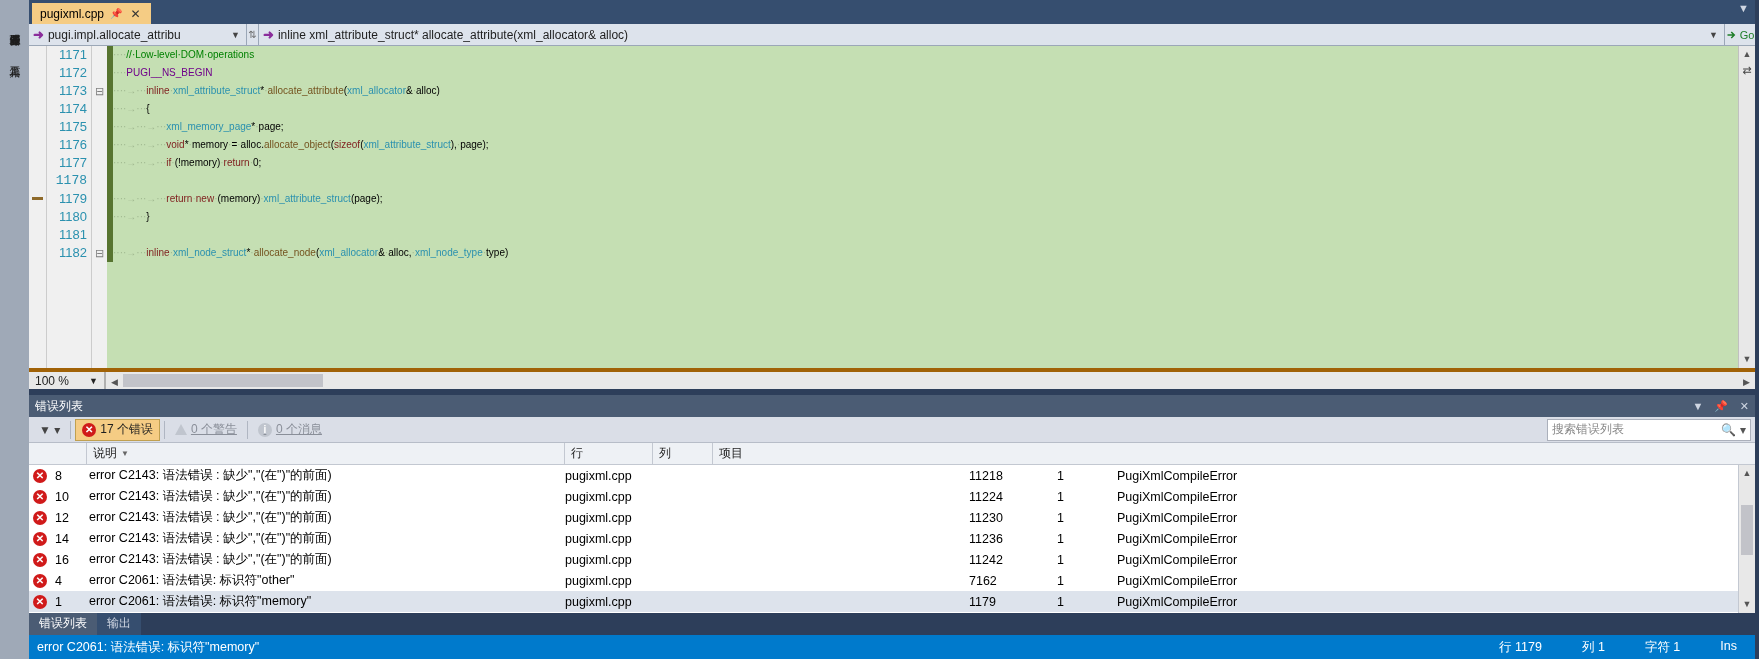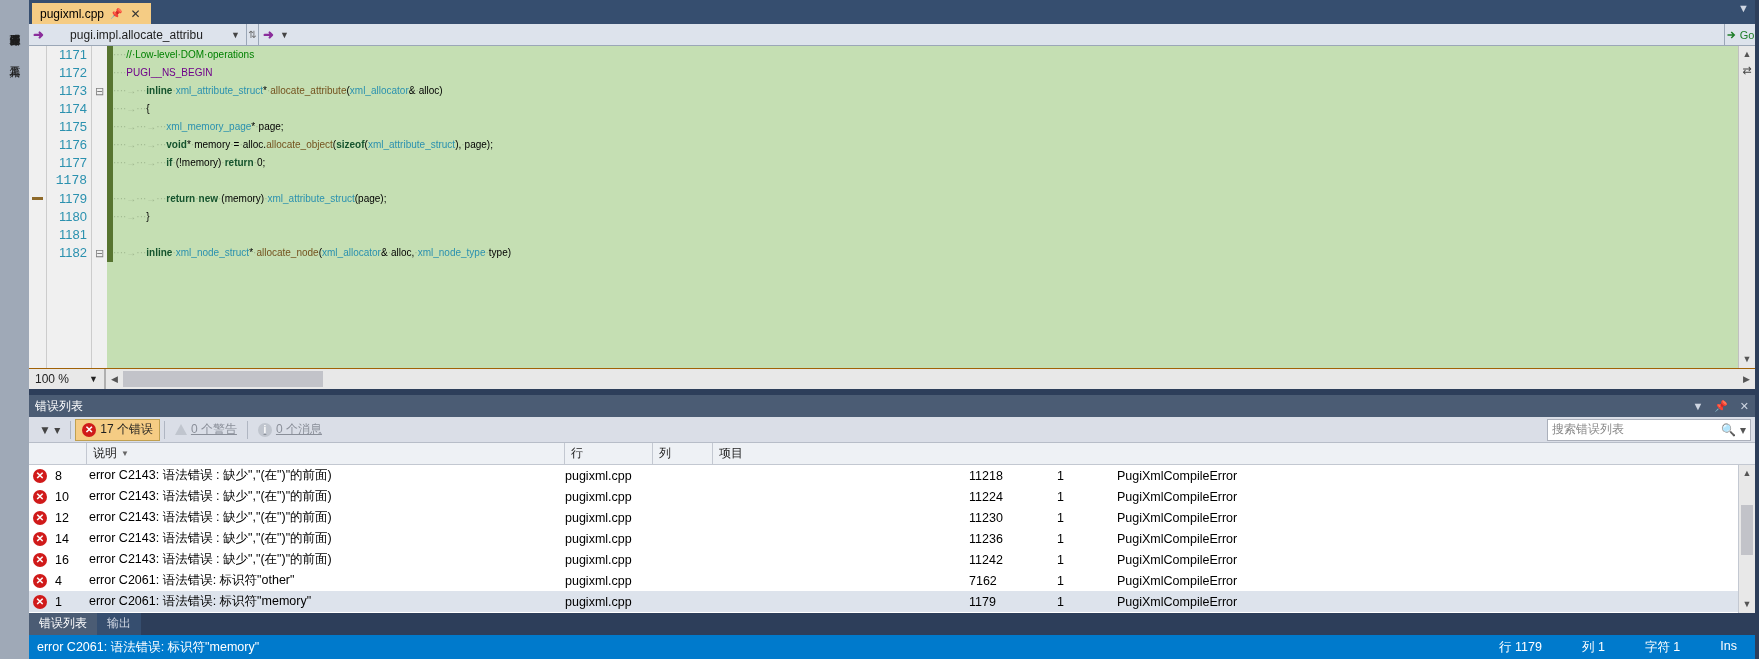--- a/index.html
+++ b/index.html
@@ -10,44 +10,44 @@
 .top-tab-bar { height: 24px; background: #364e6f; display: flex; align-items: flex-end; padding-left: 3px; position: relative; }
 .file-tab { background: #f5cc84; color: #000; font-size: 12px; padding: 3px 8px; display: flex; align-items: center; gap: 6px; height: 21px; }
 .file-tab .pin { font-size: 10px; color: #555; }
 .file-tab .close { font-size: 12px; color: #333; padding: 0 2px; }
 .top-tab-bar .collapse-arrow { position: absolute; right: 6px; top: 2px; color: #cfd6e2; font-size: 11px; }
 .nav-bar { height: 22px; background: #dde3ec; display: flex; align-items: stretch; border-bottom: 1px solid #9ba7b7; }
 .nav-combo { display: flex; align-items: center; background: #dde3ec; border-right: 1px solid #9ba7b7; font-size: 12px; color: #1e1e1e; padding: 0 4px; gap: 4px; }
 .nav-combo.first { width: 218px; }
 .nav-combo.second { flex: 1; }
 .nav-arrow { color: #8a2d9b; font-weight: bold; font-size: 13px; }
-.nav-text { flex: 1; white-space: nowrap; overflow: hidden; text-overflow: clip; text-align: center; }
+.nav-text { flex: 1; white-space: nowrap; overflow: hidden; text-overflow: clip; }
 .nav-dd { color: #444; font-size: 9px; padding: 0 2px; }
 .nav-split { width: 12px; display: flex; align-items: center; justify-content: center; color: #6a6a6a; font-size: 10px; border-right: 1px solid #9ba7b7; }
 .go-btn { width: 30px; display: flex; align-items: center; justify-content: center; color: #1e7e28; font-size: 11px; gap: 2px; background: #dde3ec; }
 .go-btn svg { width: 12px; height: 12px; }
 .editor-wrap { flex: 1; display: flex; background: #c5dfb3; min-height: 0; }
 .editor-scroll { flex: 1; display: flex; overflow: hidden; }
 .gutter-a { width: 18px; background: #f0f0f0; border-right: 1px solid #cccccc; }
 .gutter-b { width: 44px; background: #f0f0f0; text-align: right; padding-right: 4px; color: #2b91af; font-family: Consolas, monospace; font-size: 13px; line-height: 18px; }
 .gutter-c { width: 16px; background: #f0f0f0; border-left: 1px solid #cccccc; text-align: center; color: #808080; font-family: Consolas, monospace; font-size: 11px; line-height: 18px; }
 .change-bar { width: 6px; background: #c5dfb3; }
 .change-bar .mark { height: 18px; background: #577430; }
 .code-area { flex: 1; font-family: Consolas, monospace; font-size: 10px; line-height: 18px; background: #c5dfb3; color: #000; white-space: pre; }
 .code-line { height: 18px; }
 .c-comment { color: #008000; }
 .c-macro { color: #6f008a; }
-.c-kw { color: #14532d; font-weight: bold; }
+.c-kw { color: #7f1d1d; }
 .c-type { color: #2b91af; }
 .c-func { color: #74531f; }
 .ws-dot { color: #a0b890; }
 .editor-vscroll { width: 17px; background: #e8e8e8; border-left:1px solid #c0c0c0; position: relative; }
 .editor-vscroll .arrow { position:absolute; left:0; right:0; height:17px; text-align:center; font-size:9px; color:#555; line-height:17px; }
 .editor-vscroll .swap { position:absolute; top:18px; left:0; right:0; height:16px; text-align:center; font-size:11px; color:#444; }
-.zoom-bar { height: 21px; background: #e8e8e8; display: flex; align-items: center; border-top: 1px solid #a16207; font-size: 12px; color: #222; }
+.zoom-bar { height: 21px; background: #e8e8e8; display: flex; align-items: center; border-top: 4px solid #a16207; font-size: 12px; color: #222; }
 .zoom-combo { width: 76px; padding: 0 6px; display: flex; align-items: center; justify-content: space-between; border-right: 1px solid #b0b0b0; height: 100%; }
 .hscroll { flex: 1; height: 100%; background: #e8e8e8; position: relative; border-left: 1px solid #b0b0b0;}
 .hscroll .thumb { position: absolute; left: 17px; top: 2px; bottom: 2px; width: 200px; background: #c2c3c9; }
 .hscroll .arrow { position:absolute; top:0; bottom:0; width:17px; text-align:center; font-size:9px; color:#555; line-height:21px;}
 .hscroll .arrow.l{left:0;} .hscroll .arrow.r{right:0;}
 .splitter { height: 6px; background: #2d3e5a; cursor: row-resize; }
 .panel-title-bar { height: 22px; background: #4b5c74; display: flex; align-items: center; padding: 0 6px; color: #fff; font-size: 12px; justify-content: space-between; }
 .panel-title-bar .controls span { margin-left: 8px; color: #cfd6e2; font-size: 11px; cursor:pointer;}
 .panel-toolbar { height: 26px; background: #dadee7; display: flex; align-items: center; padding: 0 4px; border-bottom: 1px solid #b7bdc8; gap: 0; }
 .tbtn { display: flex; align-items: center; gap: 4px; padding: 2px 6px; font-size: 12px; color: #1e1e1e; height: 22px; }
@@ -115,20 +115,21 @@
 
   <div class="nav-bar">
     <div class="nav-combo first">
       <span class="nav-arrow">➜</span>
       <span class="nav-text">pugi.impl.allocate_attribu</span>
       <span class="nav-dd">▼</span>
     </div>
     <div class="nav-split">⇅</div>
     <div class="nav-combo second">
       <span class="nav-arrow">➜</span>
+      <span class="nav-text">inline xml_attribute_struct* allocate_attribute(xml_allocator&amp; alloc)</span>
       <span class="nav-dd">▼</span>
     </div>
     <div class="go-btn">
       <svg viewBox="0 0 16 16">
           <path d="M2 8 L10 8 M7 4 L11 8 L7 12" stroke="#1e7e28" stroke-width="2" fill="none"></path>
         </svg>
       <span>Go</span>
     </div>
   </div>
 

